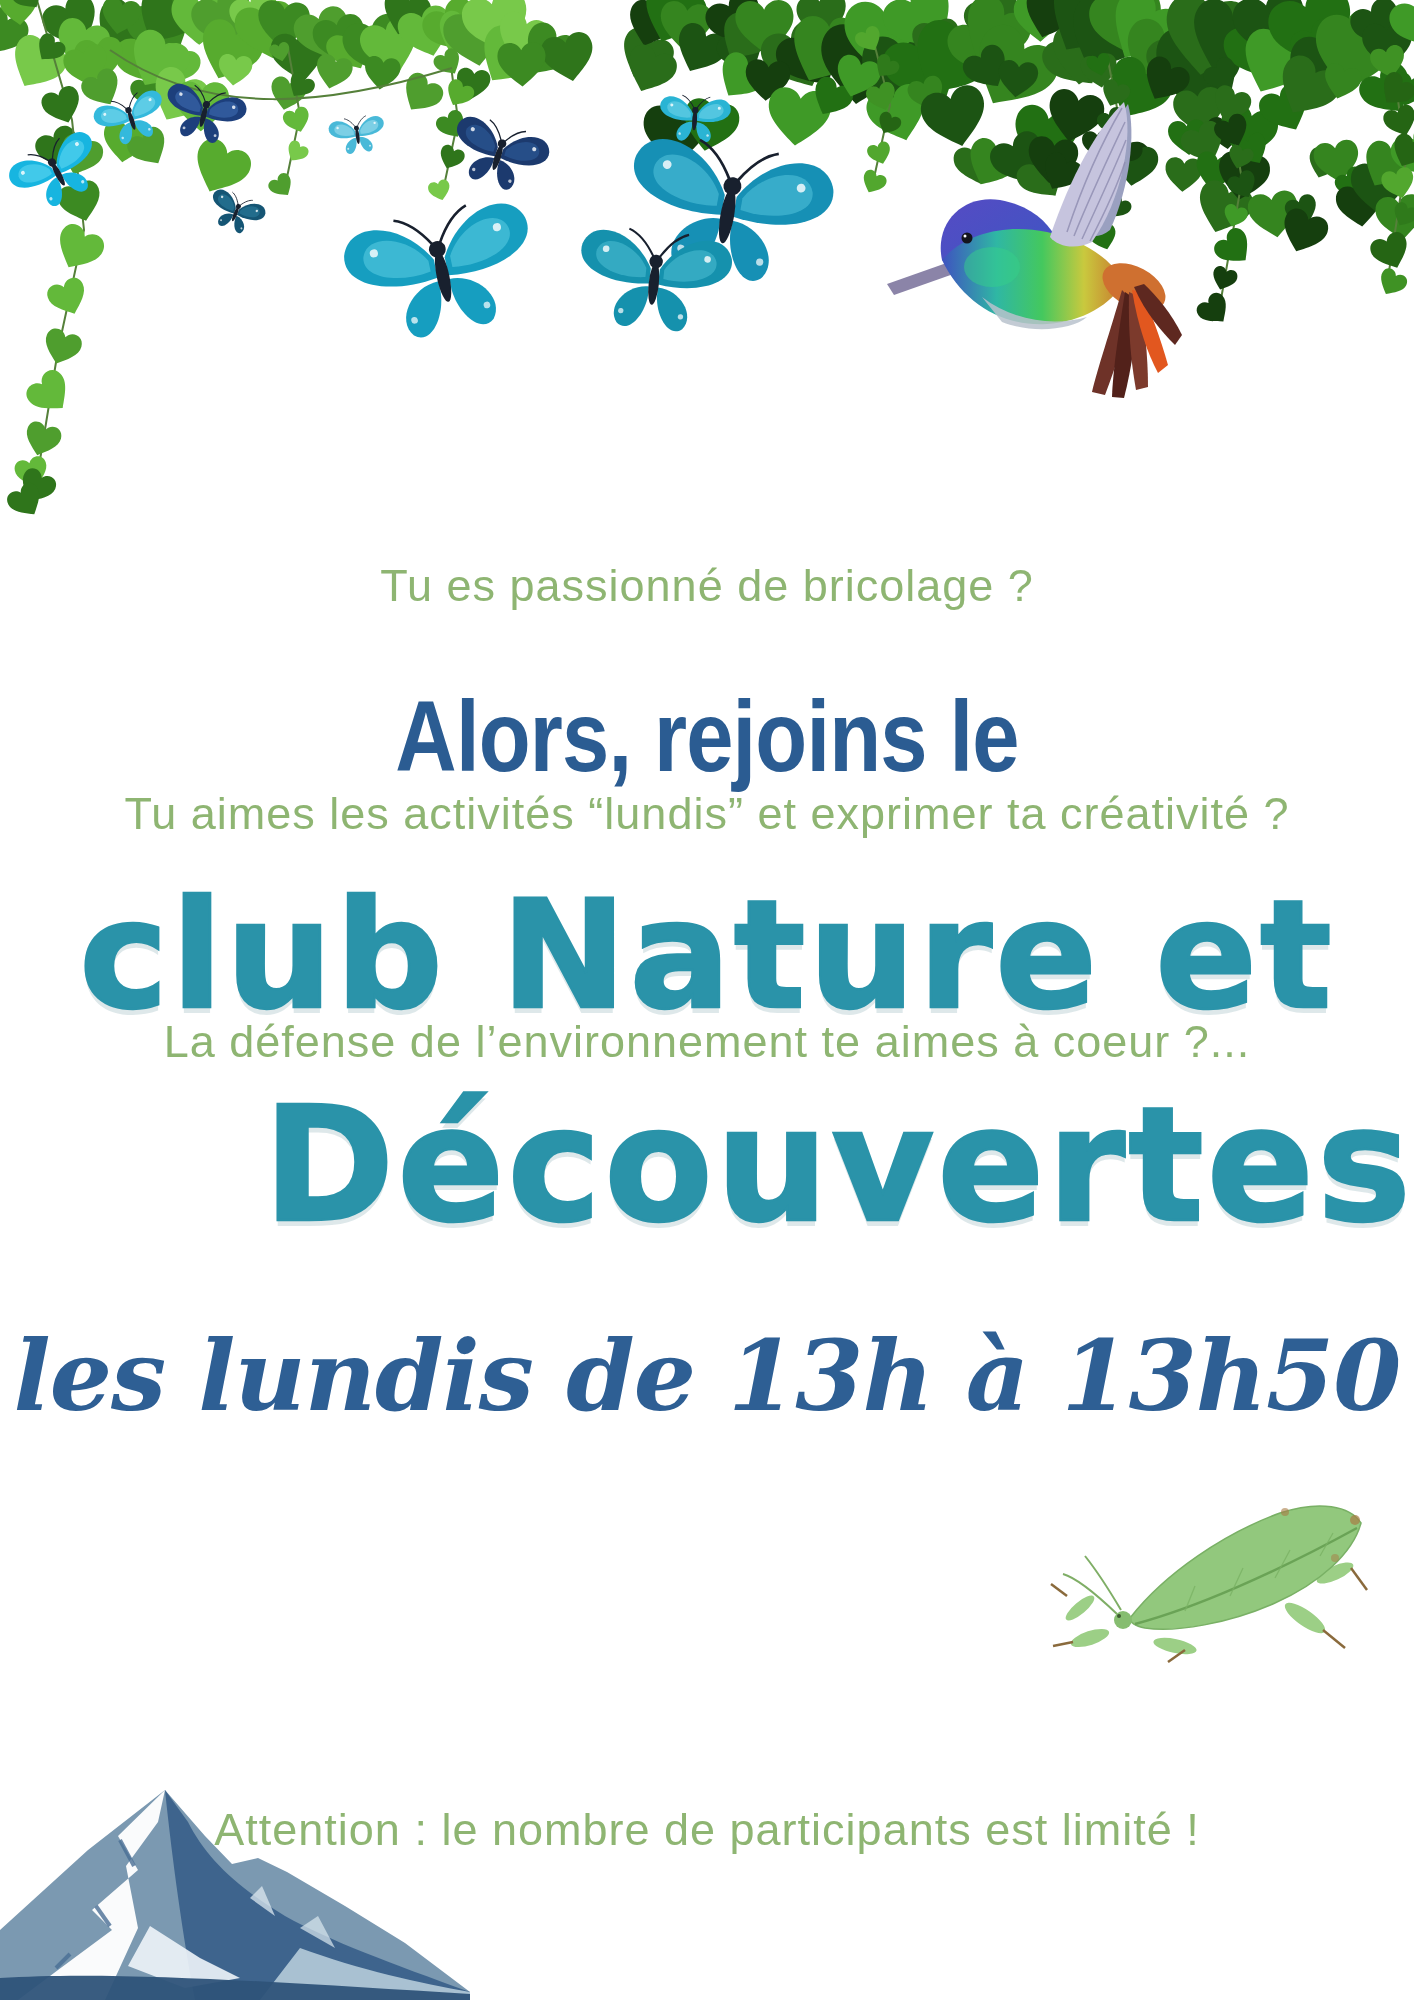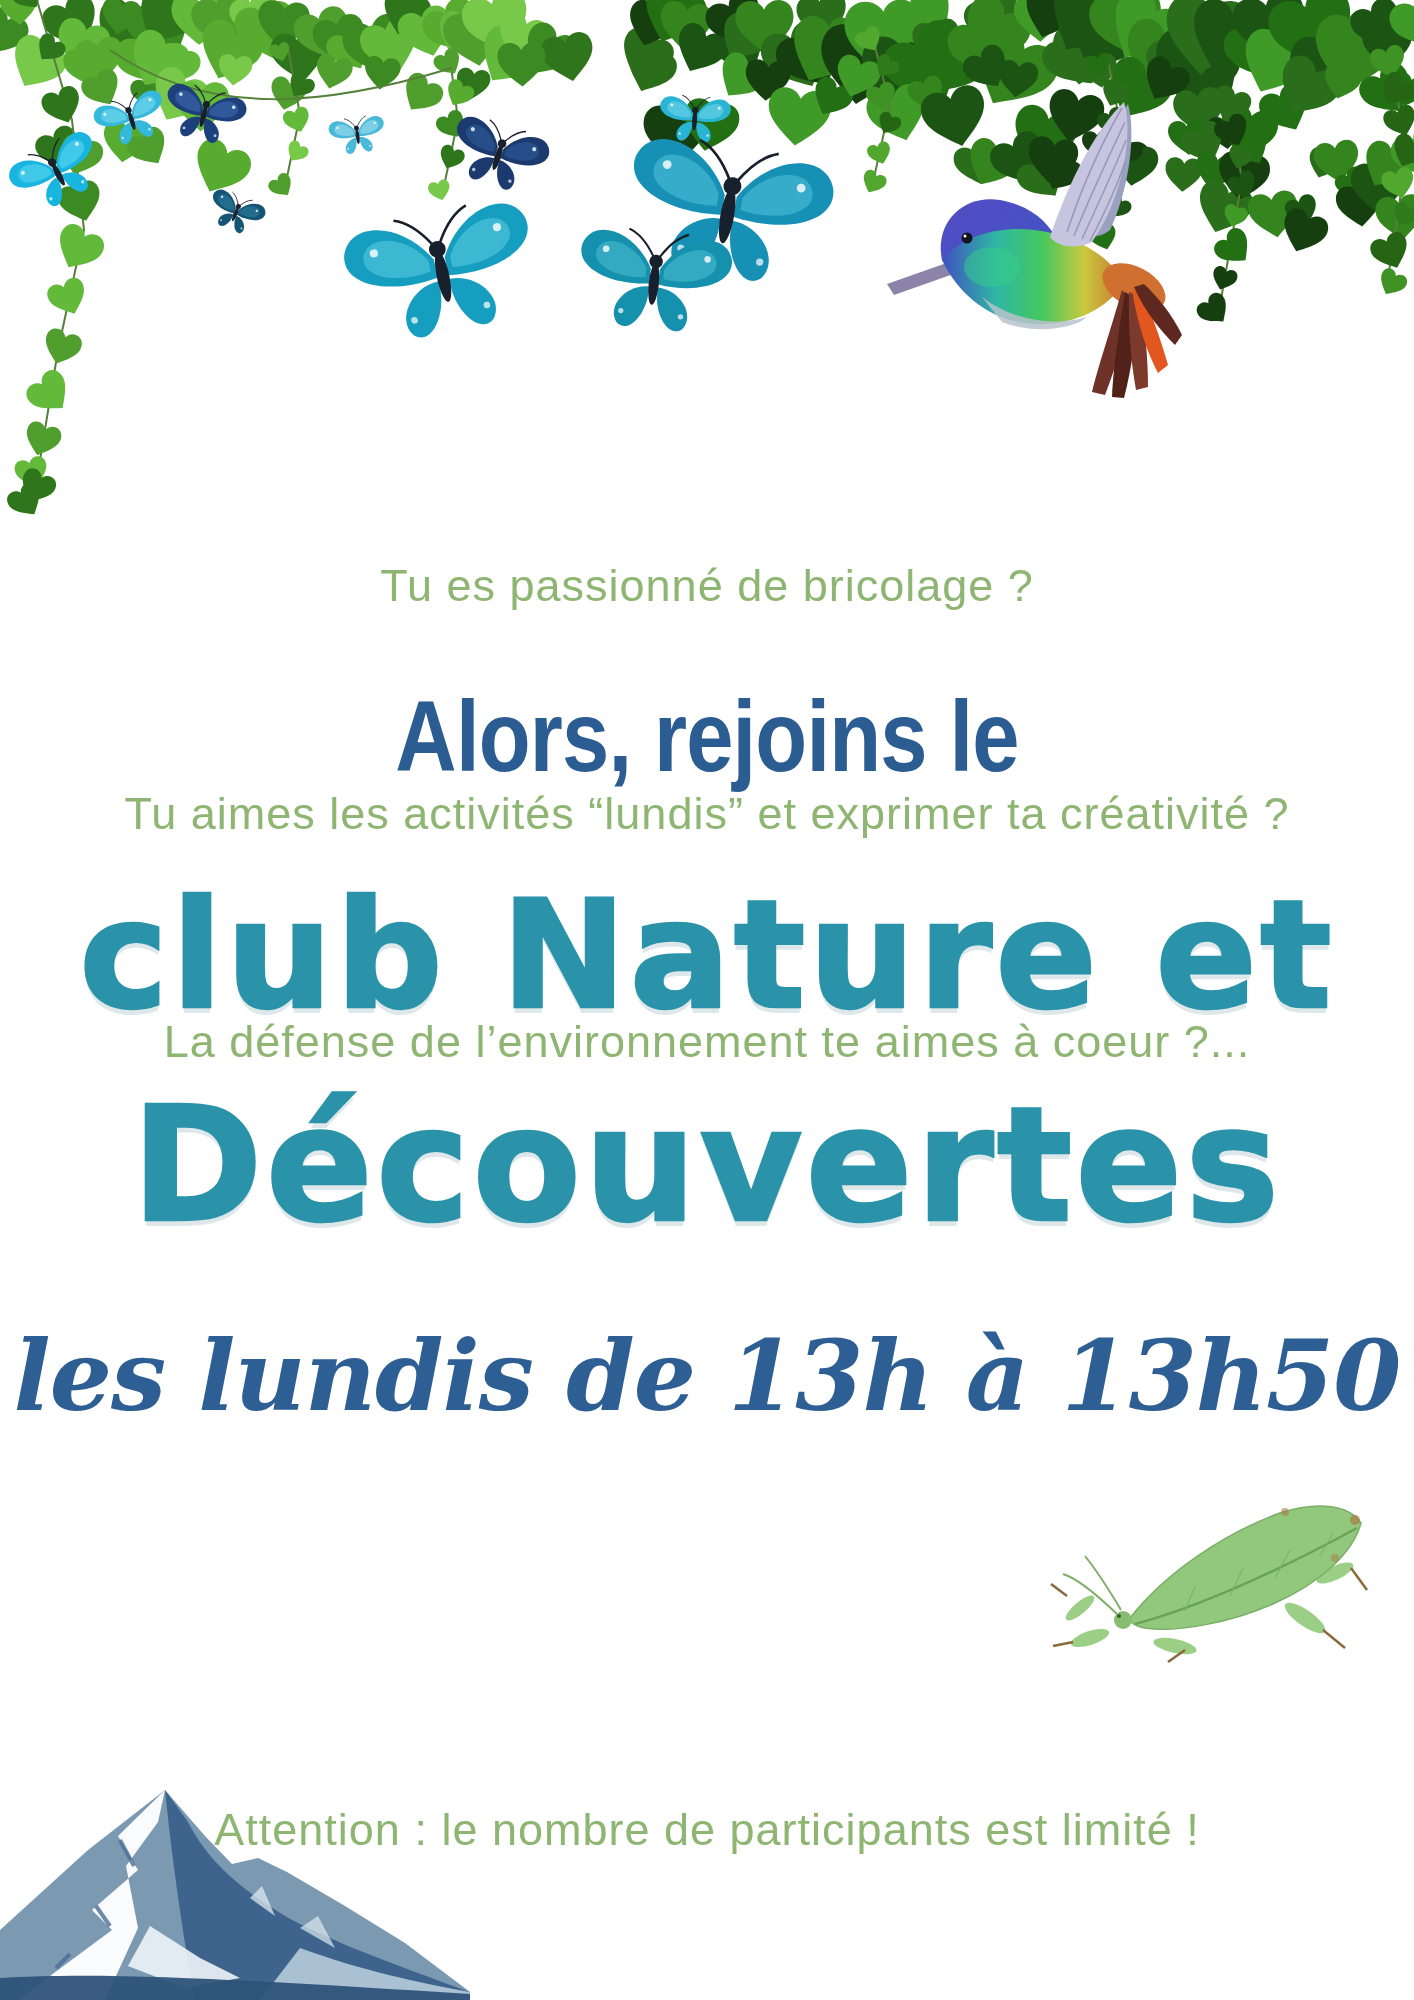--- a/index.html
+++ b/index.html
@@ -7,21 +7,21 @@
           font-family:"Liberation Sans",sans-serif;padding-left:21px;}
   .poster svg{position:absolute;pointer-events:none;}
   .txt{position:absolute;left:0;width:1414px;text-align:center;white-space:pre;}
   .intro{top:396px;font-size:45px;line-height:76px;letter-spacing:1px;color:var(--green,#8eb572);}
   .lead{top:686px;font-size:100px;line-height:100px;font-weight:bold;color:var(--blue,#2b5c92);
         letter-spacing:-1px;transform:scaleX(.85);transform-origin:center;}
   .bubble{font-family:"DejaVu Sans",sans-serif;font-weight:800;color:var(--teal,#2a93a9);
           -webkit-text-stroke:2.5px var(--teal,#2a93a9);
           text-shadow:0 6px 0 rgba(20,90,106,.14);line-height:1;}
   .t1{top:880px;font-size:150px;letter-spacing:3px;}
-  .t2{top:1086px;font-size:158px;letter-spacing:3px;}
+  .t2{top:1086px;font-size:158px;letter-spacing:3px;text-align:right;}
   .script{top:1327px;font-size:98px;line-height:1;font-family:"DejaVu Serif",serif;
           font-style:italic;font-weight:bold;color:var(--scriptblue,#2e5f94);letter-spacing:-1px;}
   .footer{top:1637px;font-size:45px;line-height:77px;letter-spacing:1px;color:var(--green,#8eb572);}
   #ivy{left:0;top:0;width:1414px;height:560px;}
   #butterflies{left:0;top:40px;width:900px;height:340px;}
   #hummingbird{left:872px;top:92px;width:320px;height:310px;}
   #insect{left:1035px;top:1478px;width:340px;height:190px;}
   #mountain{left:0;top:1778px;width:480px;height:222px;}
 </style>
 </head>

